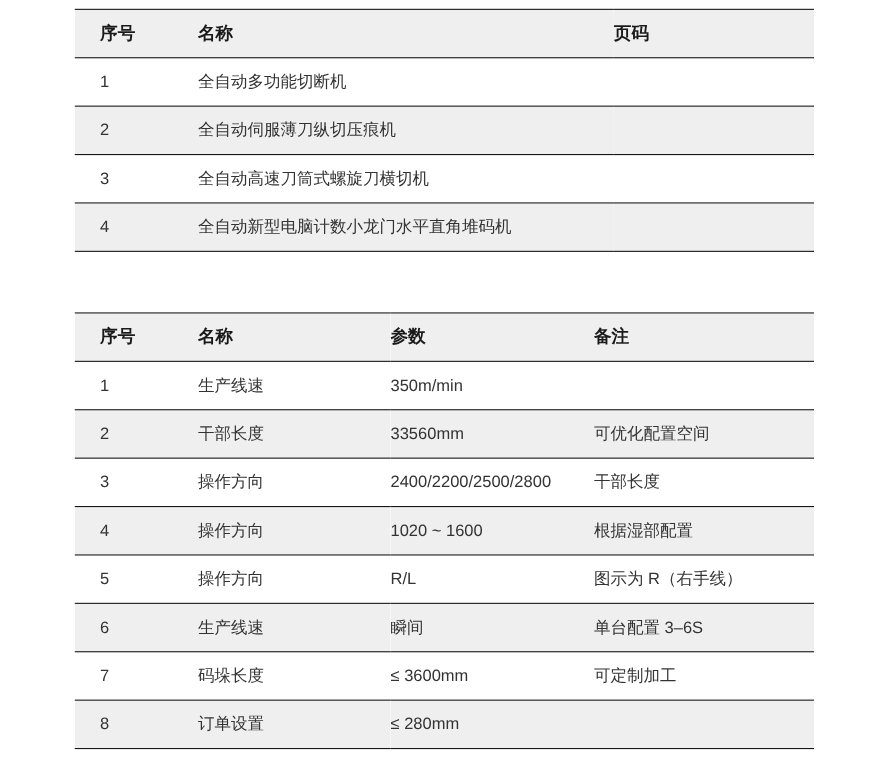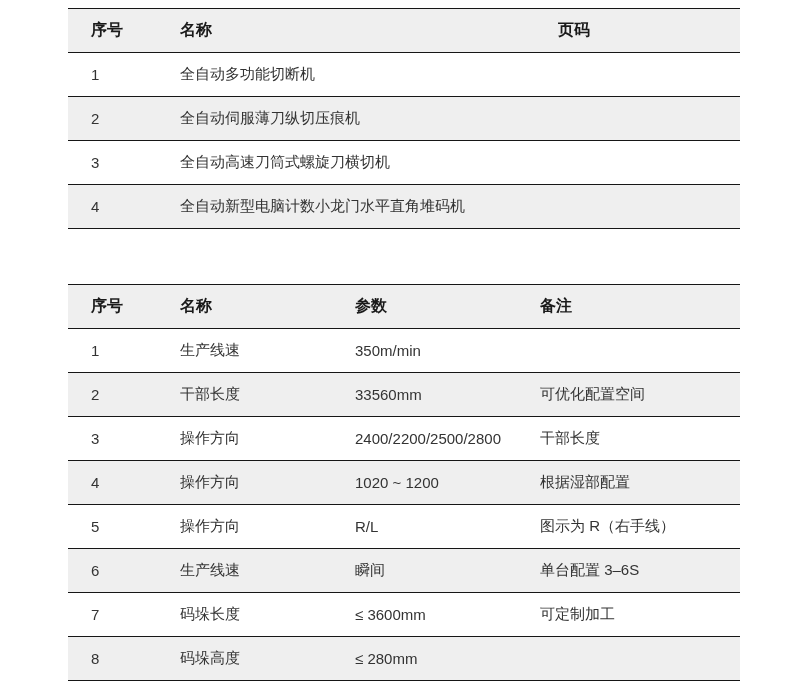--- a/index.html
+++ b/index.html
@@ -126,21 +126,21 @@
         </tr>
         <tr>
           <td>3</td>
           <td>操作方向</td>
           <td>2400/2200/2500/2800</td>
           <td>干部长度</td>
         </tr>
         <tr>
           <td>4</td>
           <td>操作方向</td>
-          <td>1020 ~ 1200</td>
+          <td>1020 ~ 1600</td>
           <td>根据湿部配置</td>
         </tr>
         <tr>
           <td>5</td>
           <td>操作方向</td>
           <td>R/L</td>
           <td>图示为 R（右手线）</td>
         </tr>
         <tr>
           <td>6</td>
@@ -149,20 +149,20 @@
           <td>单台配置 3–6S</td>
         </tr>
         <tr>
           <td>7</td>
           <td>码垛长度</td>
           <td>≤ 3600mm</td>
           <td>可定制加工</td>
         </tr>
         <tr>
           <td>8</td>
-          <td>码垛高度</td>
+          <td>订单设置</td>
           <td>≤ 280mm</td>
           <td></td>
         </tr>
       </tbody>
   </table>
 
 </div>
 
 </body></html>

